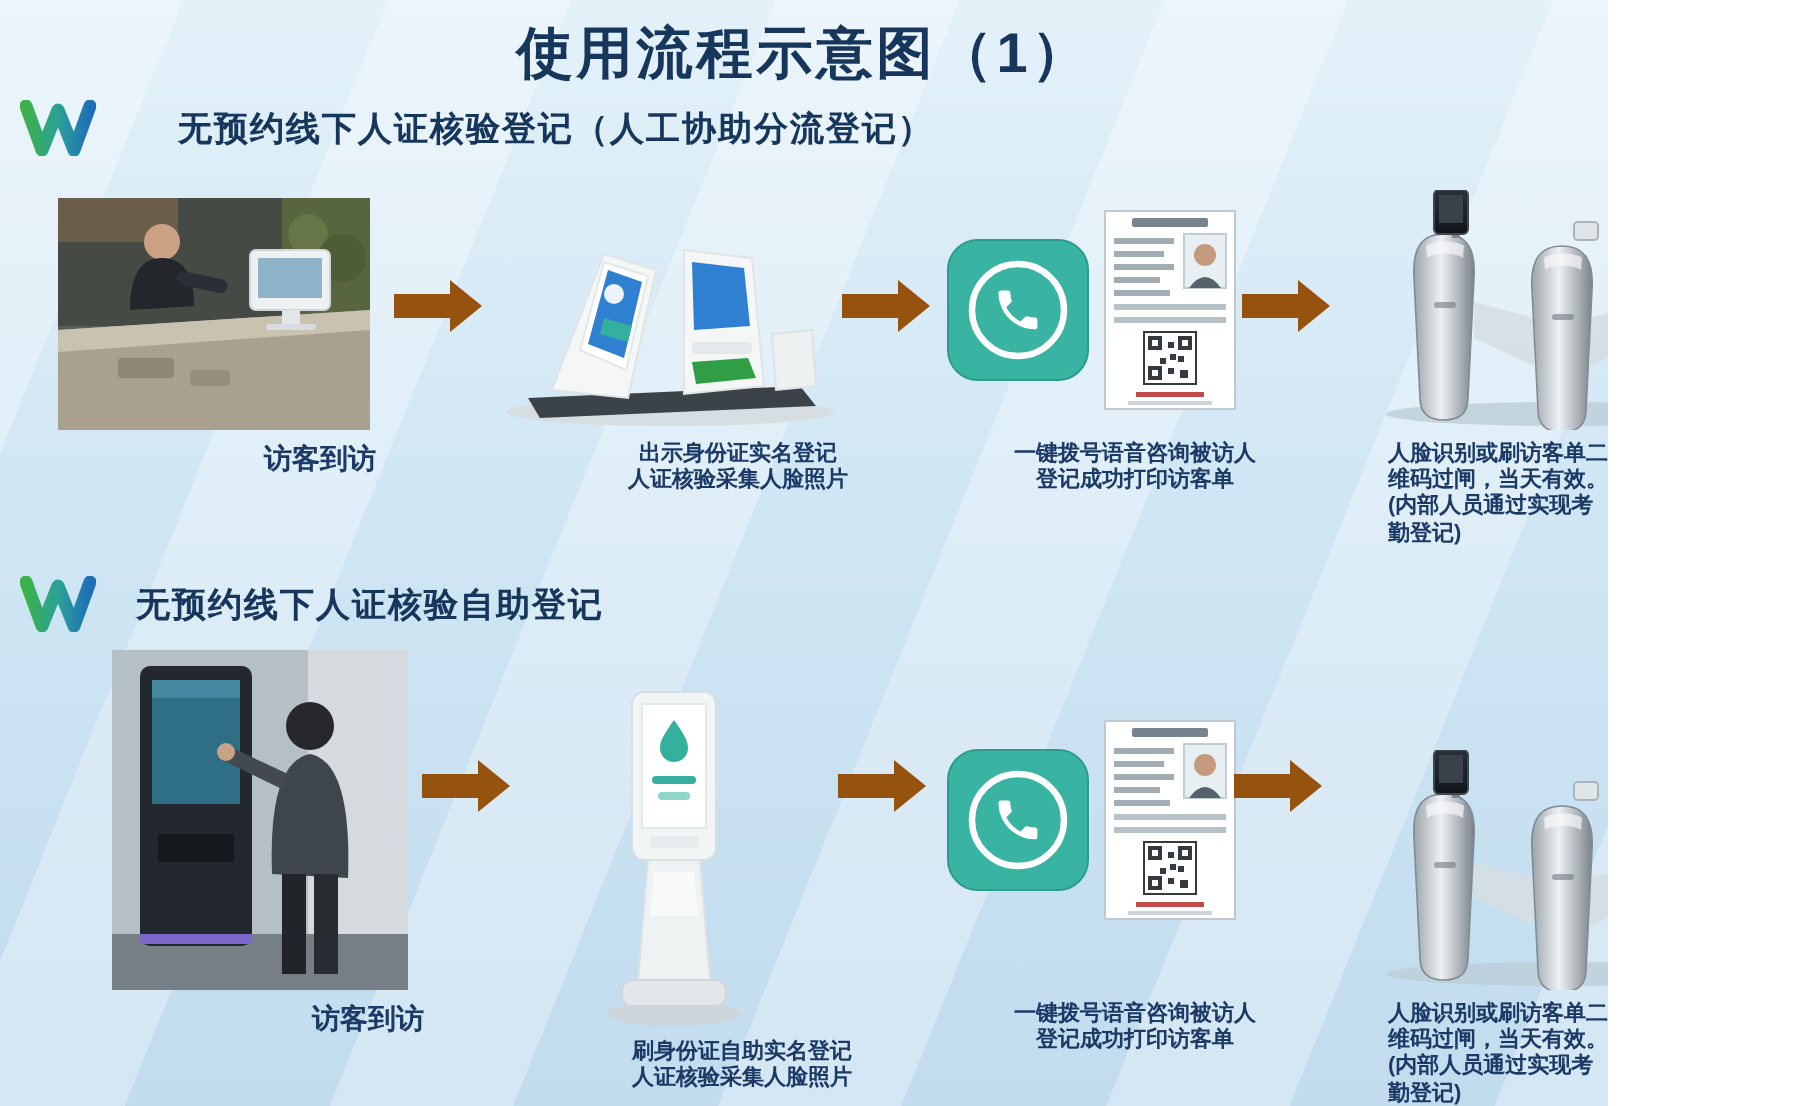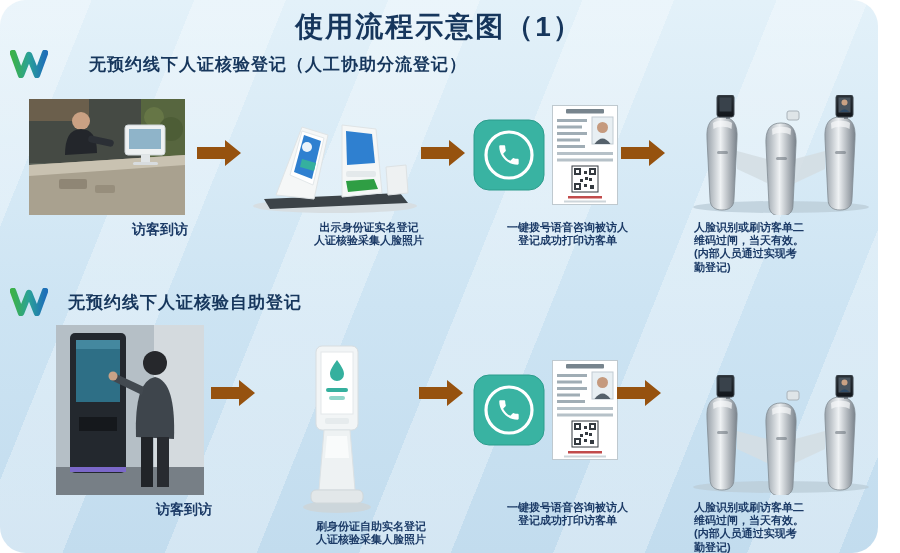--- a/index.html
+++ b/index.html
@@ -1,23 +1,22 @@
 <!DOCTYPE html>
 <html style="--c-title: #16365c; --c-heading: #16365c; --c-caption: #1b3a66; --c-arrow: #96520f; --c-phone: #39b3a2; --c-background: #cde4f3;"><head>
 <meta charset="utf-8">
 <style>
   * { box-sizing: border-box; margin: 0; padding: 0; }
   html,body { width:900px; height:553px; }
   body { font-family:"Liberation Sans","DejaVu Sans",sans-serif; }
   .page {
-    position:relative; width:878px; height:553px; overflow:hidden;
+    position:relative; width:804px; height:553px; overflow:hidden;
     background:
       repeating-linear-gradient(112deg, rgba(255,255,255,0.30) 0 85px, rgba(255,255,255,0) 85px 180px),
       linear-gradient(180deg,#e3f1f9 0%, #cde4f3 55%, #c2dcee 100%);
-    border-radius: 26px;
   }
   .title {
     position:absolute; top:8px; left:0; width:100%; text-align:center;
     font-size:28px; font-weight:bold; letter-spacing:2px;
     color:var(--c-title,#16365c);
   }
   .section-heading { position:absolute; display:flex; align-items:center; gap:8px; }
   .section-heading .htext { font-size:17px; font-weight:bold; color:var(--c-heading,#16365c); letter-spacing:1px; }
   #sec1 { top:50px; left:10px;gap:41px; }
   #sec2 { top:288px; left:10px;gap:20px; }

